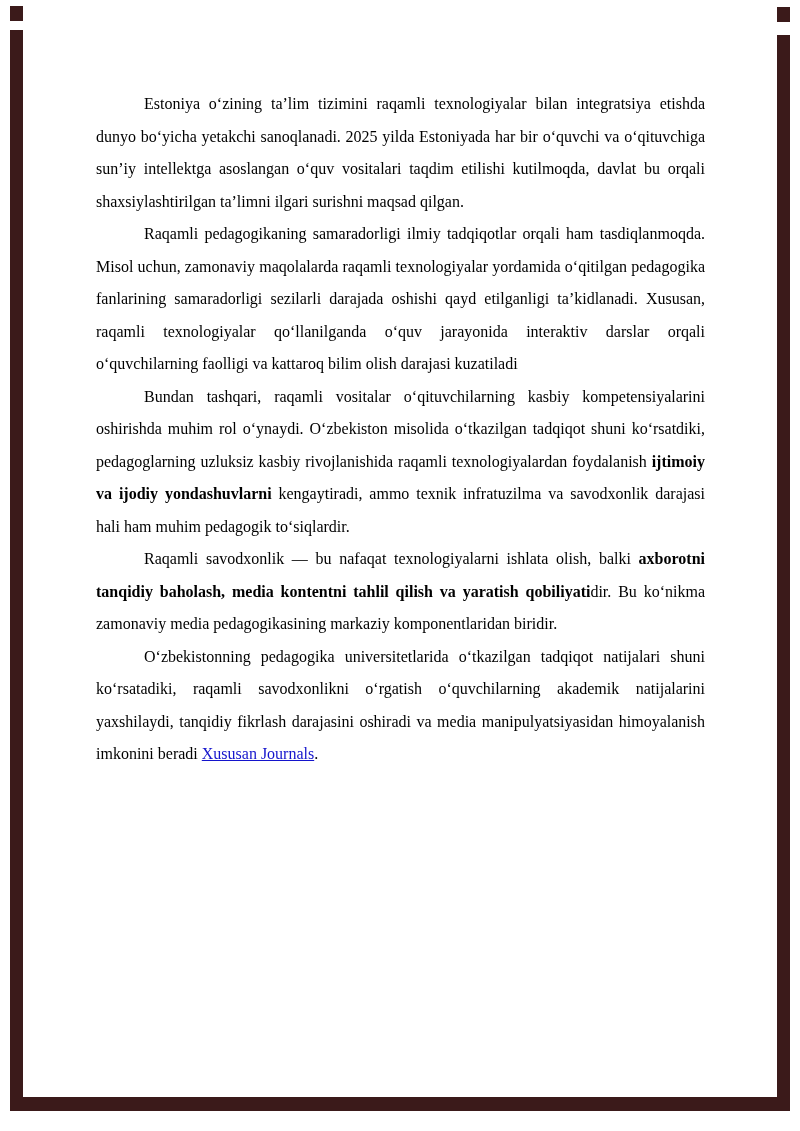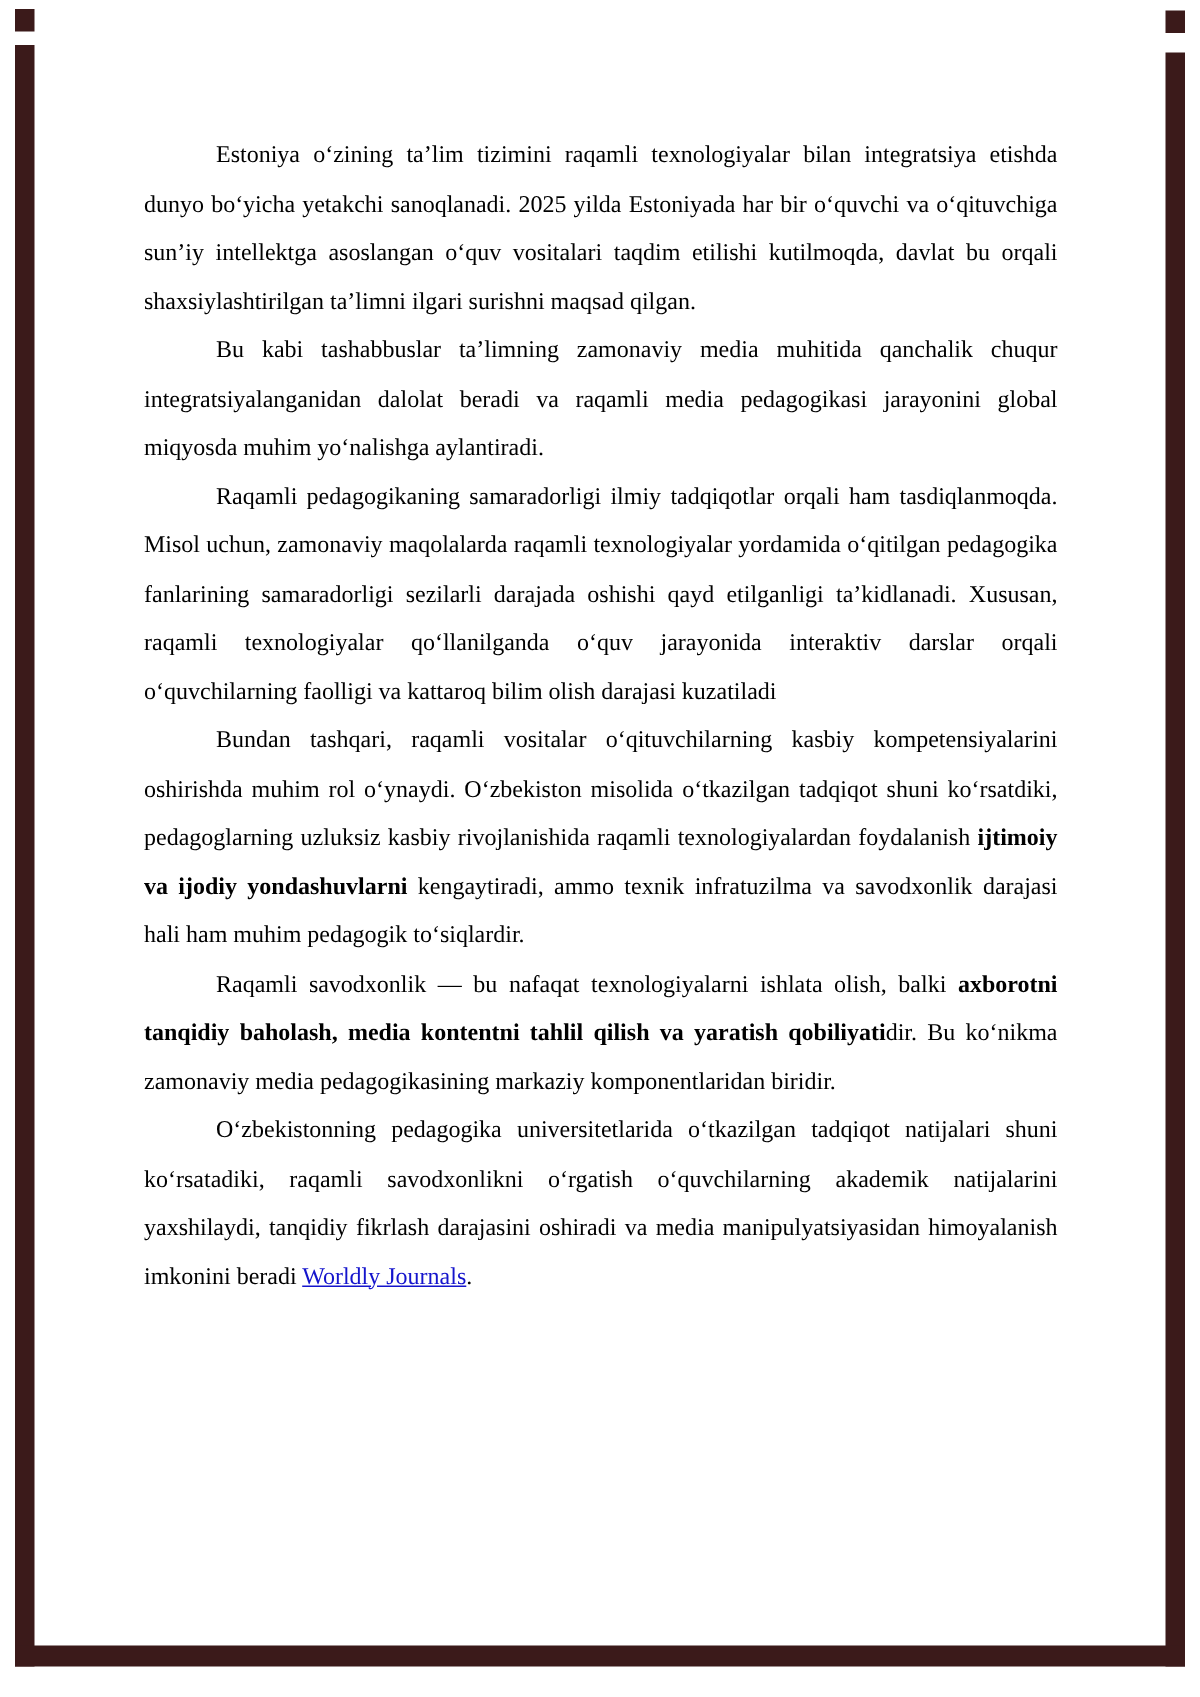--- a/index.html
+++ b/index.html
@@ -55,23 +55,22 @@
 <div class="pb pb-stub-left"></div>
 <div class="pb pb-stub-right"></div>
 <div class="pb pb-left"></div>
 <div class="pb pb-right"></div>
 <div class="pb pb-bottom"></div>
 
 <div class="doc-content">
 
   <p><span>Estoniya o‘zining ta’lim tizimini raqamli texnologiyalar bilan integratsiya etishda dunyo bo‘yicha yetakchi sanoqlanadi. 2025 yilda Estoniyada har bir o‘quvchi va o‘qituvchiga sun’iy intellektga asoslangan o‘quv vositalari taqdim etilishi kutilmoqda, davlat bu orqali shaxsiylashtirilgan ta’limni ilgari surishni maqsad qilgan.</span></p>
 
-  <p><span>Bu kabi tashabbuslar ta’limning zamonaviy media muhitida qanchalik chuqur integratsiyalanganidan dalolat beradi va raqamli media pedagogikasi jarayonini global miqyosda muhim yo‘nalishga aylantiradi.</span></p>
 
   <p><span>Raqamli pedagogikaning samaradorligi ilmiy tadqiqotlar orqali ham tasdiqlanmoqda. Misol uchun, zamonaviy maqolalarda raqamli texnologiyalar yordamida o‘qitilgan pedagogika fanlarining samaradorligi sezilarli darajada oshishi qayd etilganligi ta’kidlanadi. Xususan, raqamli texnologiyalar qo‘llanilganda o‘quv jarayonida interaktiv darslar orqali o‘quvchilarning faolligi va kattaroq bilim olish darajasi kuzatiladi</span></p>
 
   <p><span>Bundan tashqari, raqamli vositalar o‘qituvchilarning kasbiy kompetensiyalarini oshirishda muhim rol o‘ynaydi. O‘zbekiston misolida o‘tkazilgan tadqiqot shuni ko‘rsatdiki, pedagoglarning uzluksiz kasbiy rivojlanishida raqamli texnologiyalardan foydalanish </span><span class="bold">ijtimoiy va ijodiy yondashuvlarni</span><span> kengaytiradi, ammo texnik infratuzilma va savodxonlik darajasi hali ham muhim pedagogik to‘siqlardir.</span></p>
 
   <p><span>Raqamli savodxonlik — bu nafaqat texnologiyalarni ishlata olish, balki </span><span class="bold">axborotni tanqidiy baholash, media kontentni tahlil qilish va yaratish qobiliyati</span><span>dir. Bu ko‘nikma zamonaviy media pedagogikasining markaziy komponentlaridan biridir.</span></p>
 
-  <p><span>O‘zbekistonning pedagogika universitetlarida o‘tkazilgan tadqiqot natijalari shuni ko‘rsatadiki, raqamli savodxonlikni o‘rgatish o‘quvchilarning akademik natijalarini yaxshilaydi, tanqidiy fikrlash darajasini oshiradi va media manipulyatsiyasidan himoyalanish imkonini beradi </span><a class="doc-link" href="#">Worldly Journals</a><span>.</span></p>
+  <p><span>O‘zbekistonning pedagogika universitetlarida o‘tkazilgan tadqiqot natijalari shuni ko‘rsatadiki, raqamli savodxonlikni o‘rgatish o‘quvchilarning akademik natijalarini yaxshilaydi, tanqidiy fikrlash darajasini oshiradi va media manipulyatsiyasidan himoyalanish imkonini beradi </span><a class="doc-link" href="#">Xususan Journals</a><span>.</span></p>
 
 </div>
 
 </body></html>

